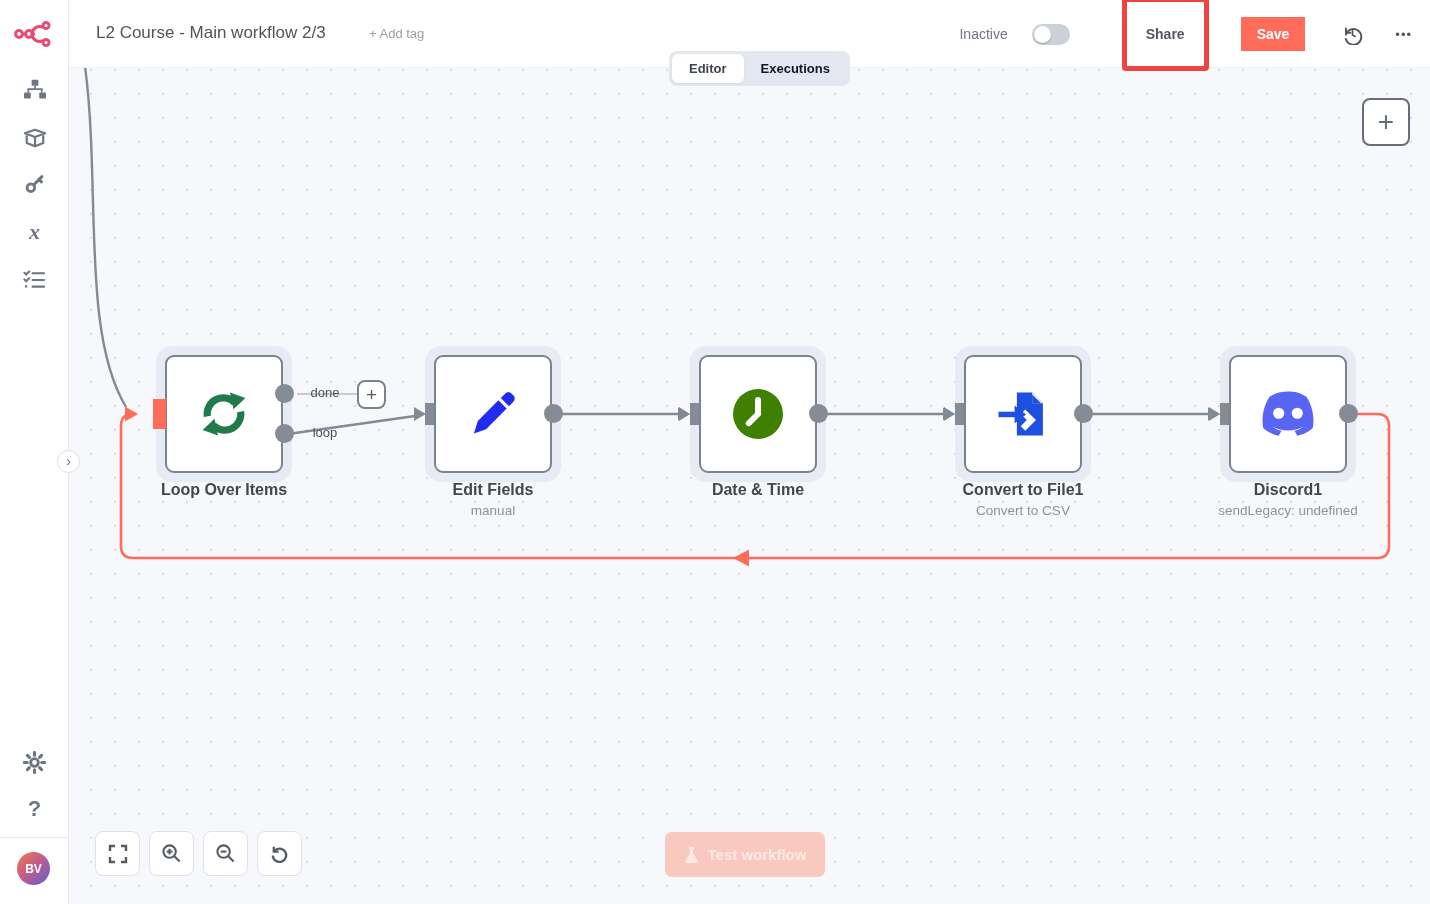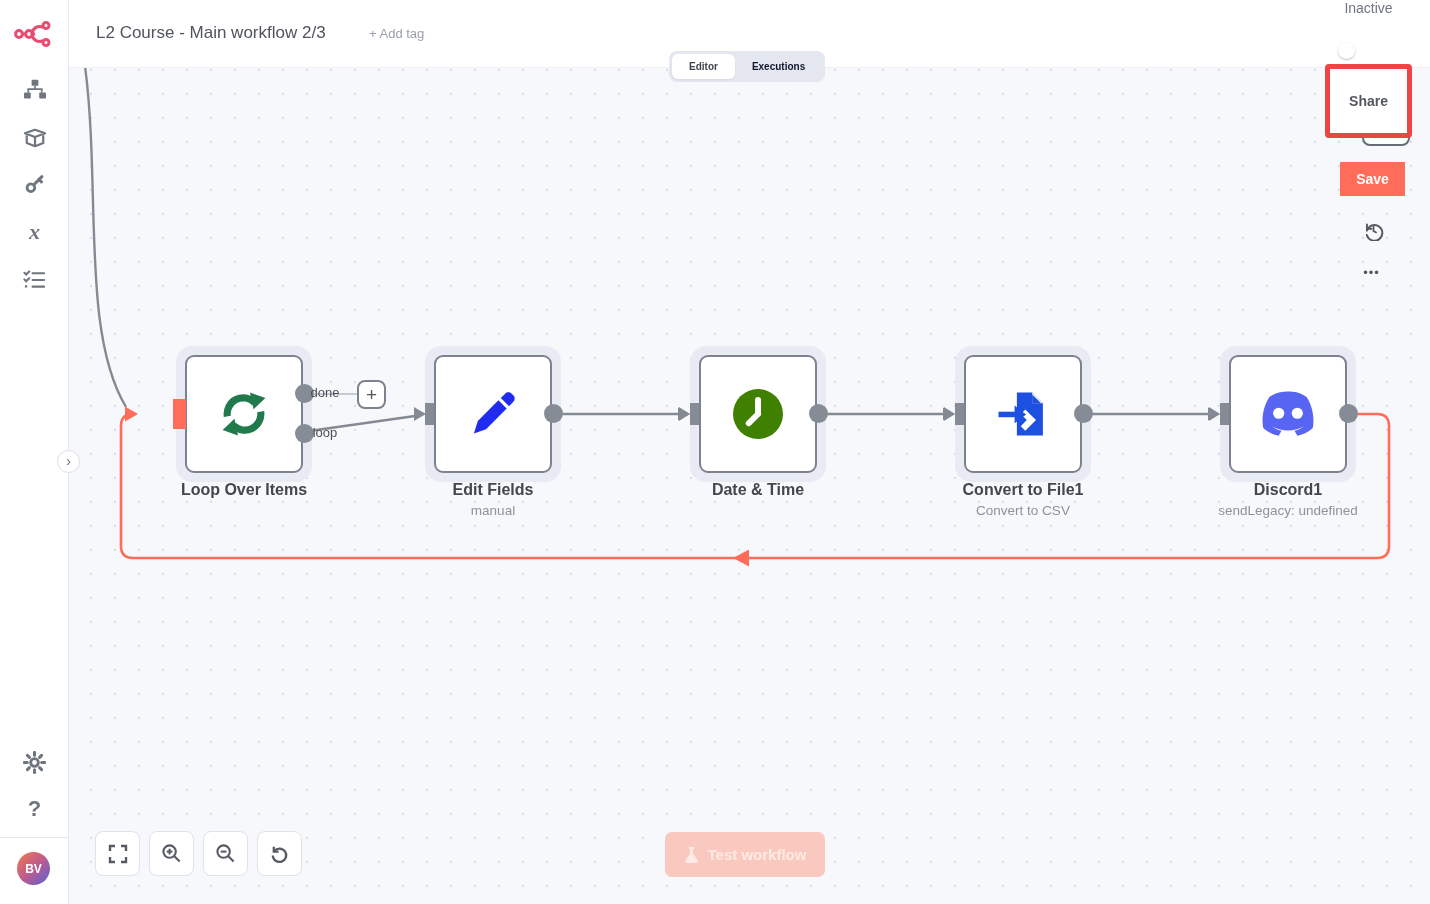--- a/index.html
+++ b/index.html
@@ -16,36 +16,36 @@
   .side-divider { position:absolute; left:0; top:837px; width:69px; border-top:1px solid #e7e9ef; }
   .avatar { position:absolute; left:17px; top:852px; width:33px; height:33px; border-radius:50%;
             background:linear-gradient(135deg,#f07a4b 0%,#c25c8b 48%,#5560d6 100%);
             color:#fff; font-size:12px; font-weight:bold; display:flex; align-items:center; justify-content:center; }
 
   
   .header { position:absolute; left:69px; top:0; right:0; height:68px; background:#ffffff;
             border-bottom:1px solid #eceef3; z-index:20; }
   .wf-title { position:absolute; left:27px; top:23px; font-size:17px; color:#50545b; font-weight:500; }
   .add-tag { position:absolute; left:300px; top:26px; font-size:13px; color:#9aa0a9; cursor:pointer; }
-  .hdr-right { position:absolute; right:18px; top:0; height:68px; display:flex; align-items:center; gap:24px;flex-direction:column; }
+  .hdr-right { position:absolute; right:18px; top:0; height:68px; display:flex; align-items:center; gap:24px; }
   .inactive-lbl { font-size:14px; color:#70767f; }
   .toggle { width:38px; height:21px; border-radius:11px; background:#ccd0d9; position:relative; cursor:pointer; margin-right:28px; }
   .toggle .knob { position:absolute; left:2px; top:2px; width:17px; height:17px; border-radius:50%; background:#fff;
                   box-shadow:0 1px 2px rgba(0,0,0,.25); }
   .btn-share { padding:24px 19px; border:5px solid #ef4444; border-radius:4px; background:#fff;
                font-size:14px; font-weight:600; color:#53575e; cursor:pointer; }
   .btn-save  { padding:9px 16px; border:none; border-radius:0; background:#ff6d5a;
                font-size:14px; font-weight:600; color:#fff; cursor:pointer; margin-left:8px; }
   .hdr-icon { width:26px; height:26px; display:flex; align-items:center; justify-content:center; color:#52575e; cursor:pointer; }
   .dots { font-size:13px; letter-spacing:1px; color:#52575e; cursor:pointer; margin-left:6px; }
 
   
   .tabbar { position:absolute; left:669px; top:51px; z-index:40; background:#e4e7ef; border-radius:8px;
             padding:3px; display:flex; }
-  .tab { padding:7px 17px; font-size:10px; border-radius:6px; cursor:pointer; }
+  .tab { padding:7px 17px; font-size:13px; border-radius:6px; cursor:pointer; }
   .tab.active { background:#ffffff; color:#3f444c; font-weight:700; box-shadow:0 1px 2px rgba(50,60,90,.08); }
   .tab.inactive { color:#0f172a; font-weight:700; }
 
   
   .canvas { position:absolute; left:69px; top:68px; width:1361px; height:836px; background:#f7f8fb;
             background-image:radial-gradient(circle,#d7dbe5 1.3px,transparent 1.4px);
             background-size:24px 24px; background-position:10px 14px; }
   .edges { position:absolute; left:0; top:0; z-index:1; }
 
   .chevron-btn { position:absolute; left:57px; top:450px; width:23px; height:23px; border-radius:50%; background:#fff;
@@ -205,21 +205,21 @@
     <polygon points="680,481.5 680,498.5 664,490" fill="#ff6d5a"></polygon>
     <polygon points="69,346 56,338.5 56,353.5" fill="#ff6d5a"></polygon>
 
     <path d="M228,326 L288,326" fill="none" stroke="#c6cbd4" stroke-width="2"></path>
   </svg>
 
   <div class="port-label" style="left:234px;top:317px">done</div>
   <div class="port-label" style="left:234px;top:357px">loop</div>
   <div class="plus-mini">+</div>
 
-  <div class="node" style="left:116px">
+  <div class="node" style="left:96px">
     <div class="halo"></div>
     <div class="nbox">
       <svg width="54" height="50" viewBox="0 0 44 42">
         <g fill="none" stroke="#217a4c" stroke-width="6">
           <path d="M8,23 A13.5,13.5 0 0 1 31,11.5"></path>
           <path d="M36,19 A13.5,13.5 0 0 1 13,30.5"></path>
         </g>
         <polygon points="27,3 40,7.5 30,17" fill="#217a4c"></polygon>
         <polygon points="17,39 4,34.5 14,25" fill="#217a4c"></polygon>
       </svg>

